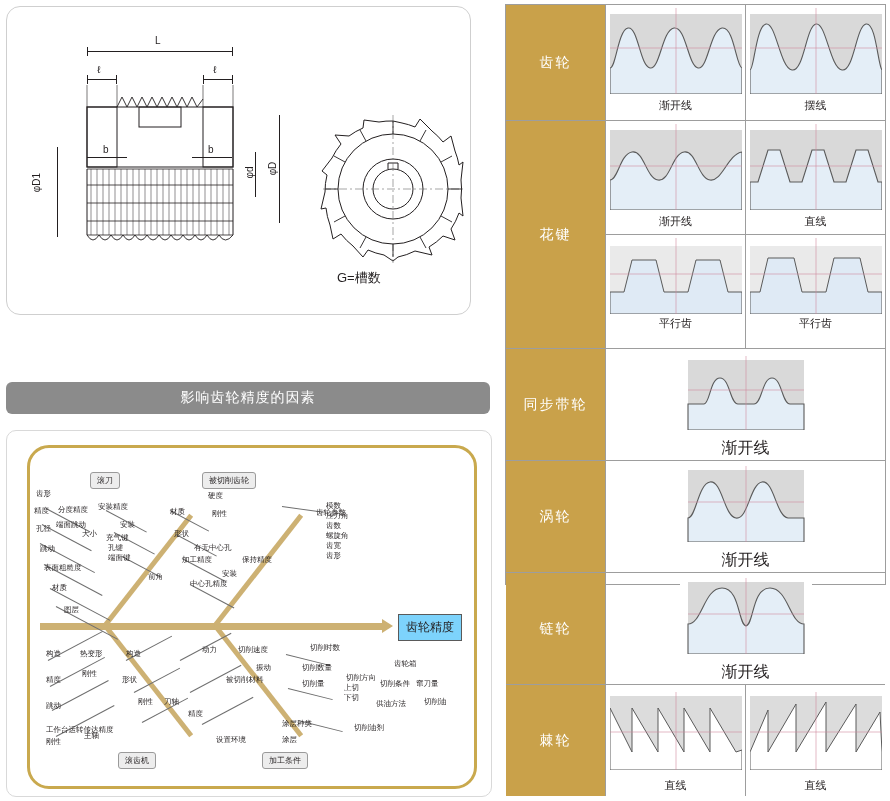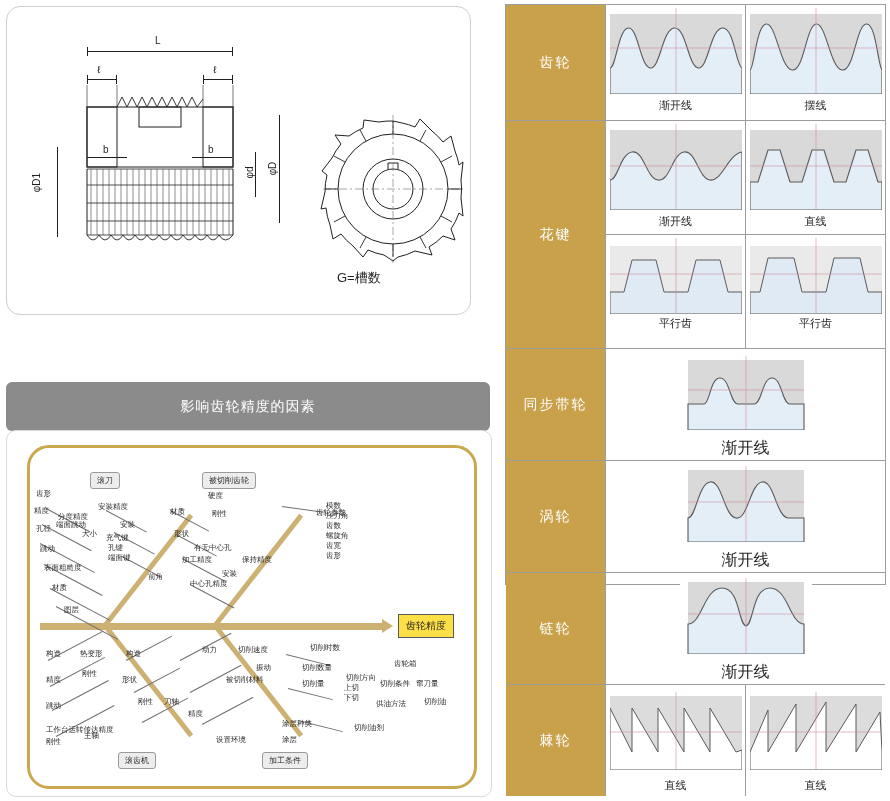--- a/index.html
+++ b/index.html
@@ -11,32 +11,32 @@
   
   #hob-panel{position:absolute;left:6px;top:6px;width:463px;height:307px;border:1px solid #cfcfcf;border-radius:14px;background:#fff;}
   .dwg{position:absolute;}
   .lbl{position:absolute;font-size:10px;color:#231f20;white-space:nowrap;}
   .lblv{position:absolute;font-size:10px;color:#231f20;white-space:nowrap;transform-origin:center;}
   .ln{position:absolute;background:#231f20;}
 
   #g-caption{position:absolute;left:330px;top:262px;font-size:13px;}
 
   
-  #fishbone-title{position:absolute;left:6px;top:382px;width:484px;height:49px;background:#8b8b8b;border-radius:6px;color:#fff;font-size:14px;display:flex;align-items:center;justify-content:center;letter-spacing:1px;}
+  #fishbone-title{position:absolute;left:6px;top:382px;width:484px;height:32px;background:#8b8b8b;border-radius:6px;color:#fff;font-size:14px;display:flex;align-items:center;justify-content:center;letter-spacing:1px;}
 
   
   #fishbone-panel{position:absolute;left:6px;top:430px;width:484px;height:365px;border:1px solid #d9d9d9;border-radius:10px;background:#fff;}
   #fishbone-inner{position:absolute;left:20px;top:14px;width:444px;height:338px;border:3px solid #c9a94e;border-radius:22px;background:#fff;}
   .fb{position:absolute;font-size:7.5px;color:#231f20;white-space:nowrap;line-height:1.15;}
   .fbbox{position:absolute;font-size:8px;color:#231f20;white-space:nowrap;background:#ededed;border:1px solid #9a9a9a;border-radius:3px;padding:2px 6px;text-align:center;}
   .spine{position:absolute;background:#cdb173;height:7px;}
   .rib{position:absolute;background:#cdb173;height:5px;transform-origin:left center;}
   .twig{position:absolute;background:#6f6f6f;height:1px;transform-origin:left center;}
   .arrowhead{position:absolute;width:0;height:0;border-top:7px solid transparent;border-bottom:7px solid transparent;border-left:11px solid #cdb173;}
-  #result-box{position:absolute;font-size:10px;background:#fde047;border:1px solid #5a5a5a;padding:4px 7px;}
+  #result-box{position:absolute;font-size:12px;background:#7dd3fc;border:1px solid #5a5a5a;padding:4px 7px;}
 
   
   #right-table{position:absolute;left:505px;top:4px;width:381px;height:581px;border:1px solid #9d9d9d;box-sizing:border-box;display:flex;flex-direction:column;}
   .trow{display:flex;border-bottom:1px solid #9d9d9d;box-sizing:border-box;}
   .trow:last-child{border-bottom:none;}
   .tcat{width:100px;flex:0 0 100px;background:#c9a14a;color:#fff;font-size:14px;display:flex;align-items:center;justify-content:center;border-right:1px solid #9d9d9d;box-sizing:border-box;letter-spacing:2px;}
   .tcells{flex:1;display:flex;flex-direction:column;}
   .subrow{display:flex;flex:1;border-bottom:1px solid #9d9d9d;box-sizing:border-box;}
   .subrow:last-child{border-bottom:none;}
   .cell{flex:1;display:flex;flex-direction:column;align-items:center;justify-content:flex-start;border-right:1px solid #9d9d9d;box-sizing:border-box;padding-top:3px;}
@@ -220,21 +220,21 @@
       <div class="twig" style="left:20px;top:140px;width:68px;transform:rotate(28deg);"></div>
       <div class="twig" style="left:26px;top:158px;width:70px;transform:rotate(28deg);"></div>
       <div class="twig" style="left:76px;top:62px;width:46px;transform:rotate(28deg);"></div>
       <div class="twig" style="left:84px;top:84px;width:46px;transform:rotate(28deg);"></div>
       <div class="twig" style="left:92px;top:108px;width:44px;transform:rotate(28deg);"></div>
 
       <div class="fb" style="left:6px;top:42px;">齿形</div>
       <div class="fb" style="left:4px;top:59px;">精度</div>
       <div class="fb" style="left:6px;top:77px;">孔径</div>
       <div class="fb" style="left:10px;top:97px;">跳动</div>
-      <div class="fb" style="left:28px;top:65px;">分度精度</div>
+      <div class="fb" style="left:28px;top:58px;">分度精度</div>
       <div class="fb" style="left:26px;top:73px;">端面跳动</div>
       <div class="fb" style="left:52px;top:82px;">大小</div>
       <div class="fb" style="left:68px;top:55px;">安装精度</div>
       <div class="fb" style="left:90px;top:73px;">安装</div>
       <div class="fb" style="left:76px;top:86px;">充气键</div>
       <div class="fb" style="left:78px;top:96px;">孔键</div>
       <div class="fb" style="left:78px;top:106px;">端面键</div>
       <div class="fb" style="left:14px;top:116px;">表面粗糙度</div>
       <div class="fb" style="left:22px;top:136px;">材质</div>
       <div class="fb" style="left:34px;top:158px;">图层</div>

